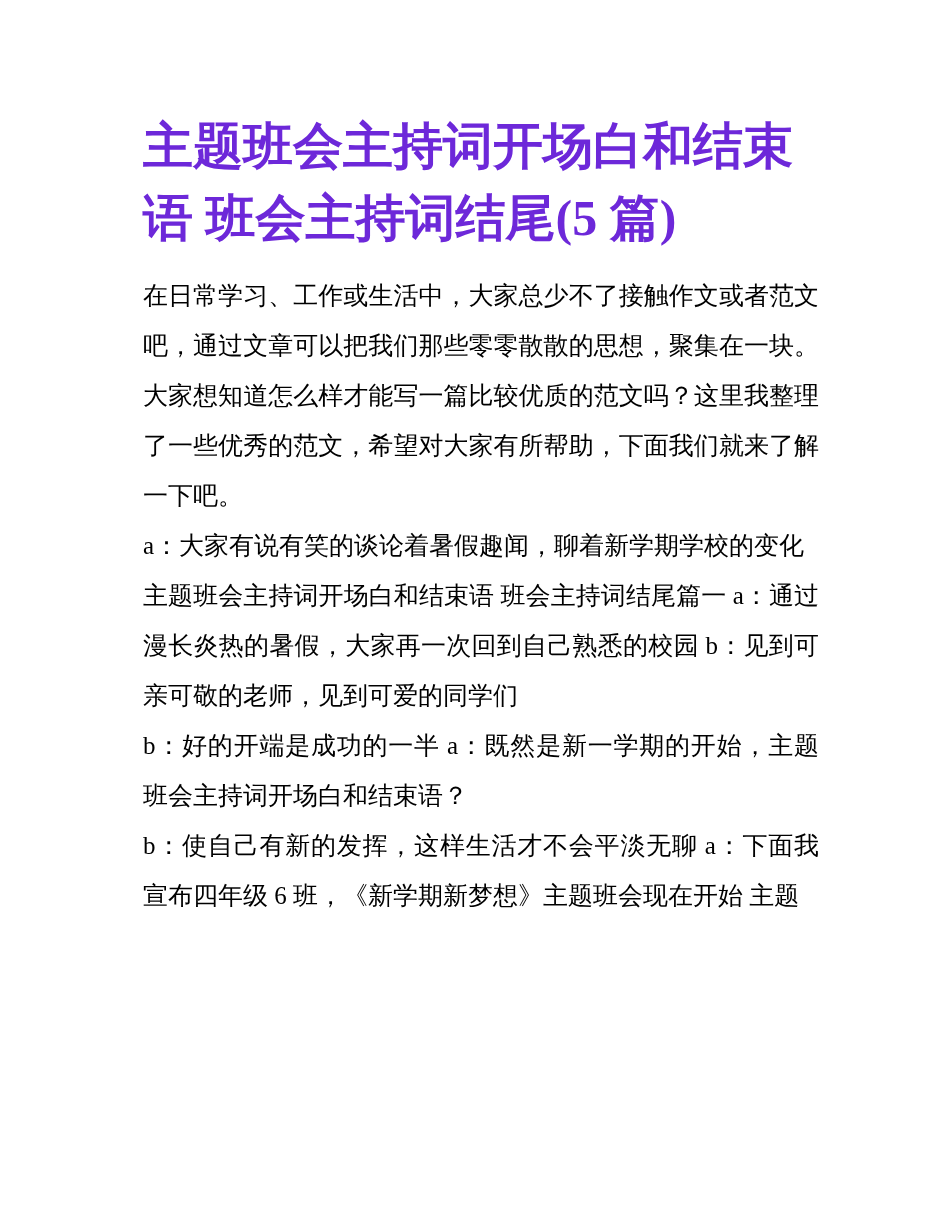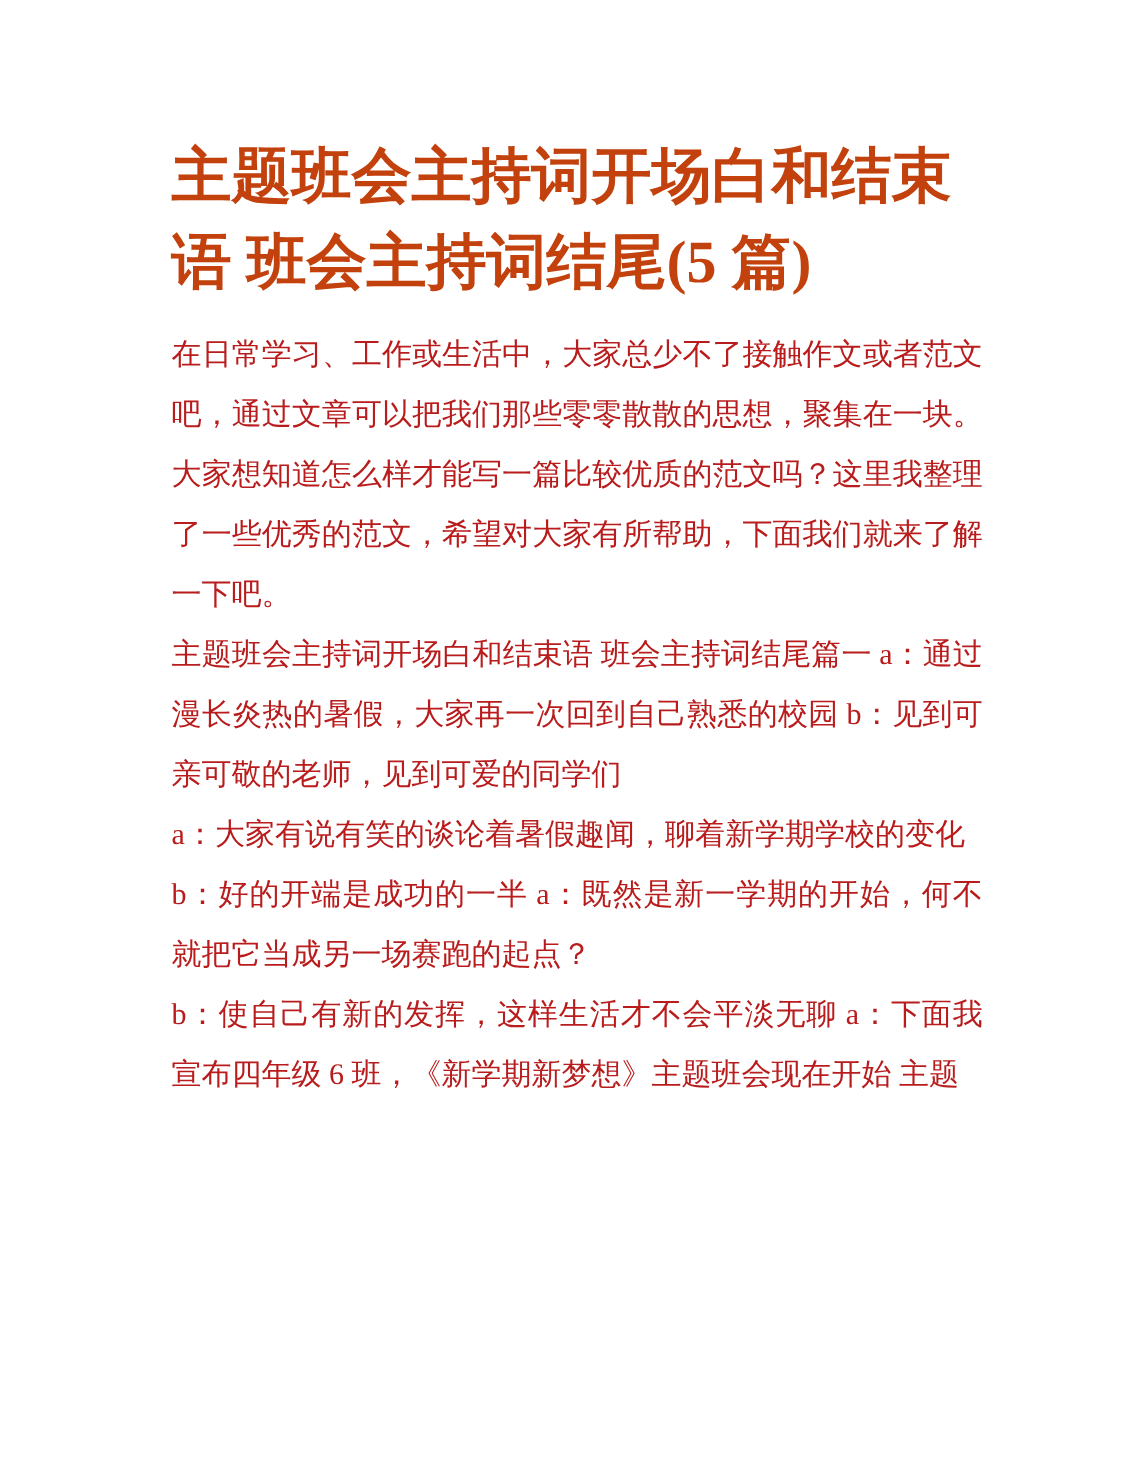--- a/index.html
+++ b/index.html
@@ -22,39 +22,39 @@
     padding: 110px 131px 0 143px;
   }
   .doc-content {
     width: 676px;
   }
   .doc-title {
     margin: 0 0 17px 0;
     font-size: 50px;
     line-height: 72px;
     font-weight: 700;
-    color: #c2410c;
+    color: #6d28d9;
     text-align: left;
     letter-spacing: 0;
     word-spacing: 0;
   }
   .doc-para {
     margin: 0;
     font-size: 25px;
     line-height: 50px;
-    color: #b91c1c;
+    color: #000000;
     text-align: justify;
     letter-spacing: 0;
   }
 </style>
 </head>
 <body>
 
 <div class="doc-page">
   <div class="doc-content">
     <h1 class="doc-title">主题班会主持词开场白和结束语 班会主持词结尾(5 篇)</h1>
     <p class="doc-para">在日常学习、工作或生活中，大家总少不了接触作文或者范文吧，通过文章可以把我们那些零零散散的思想，聚集在一块。大家想知道怎么样才能写一篇比较优质的范文吗？这里我整理了一些优秀的范文，希望对大家有所帮助，下面我们就来了解一下吧。</p>
+    <p class="doc-para">a：大家有说有笑的谈论着暑假趣闻，聊着新学期学校的变化</p>
     <p class="doc-para">主题班会主持词开场白和结束语 班会主持词结尾篇一 a：通过漫长炎热的暑假，大家再一次回到自己熟悉的校园 b：见到可亲可敬的老师，见到可爱的同学们</p>
-    <p class="doc-para">a：大家有说有笑的谈论着暑假趣闻，聊着新学期学校的变化</p>
-    <p class="doc-para">b：好的开端是成功的一半 a：既然是新一学期的开始，何不就把它当成另一场赛跑的起点？</p>
+    <p class="doc-para">b：好的开端是成功的一半 a：既然是新一学期的开始，主题班会主持词开场白和结束语？</p>
     <p class="doc-para">b：使自己有新的发挥，这样生活才不会平淡无聊 a：下面我宣布四年级 6 班，《新学期新梦想》主题班会现在开始 主题</p>
   </div>
 </div>
 
 </body></html>

